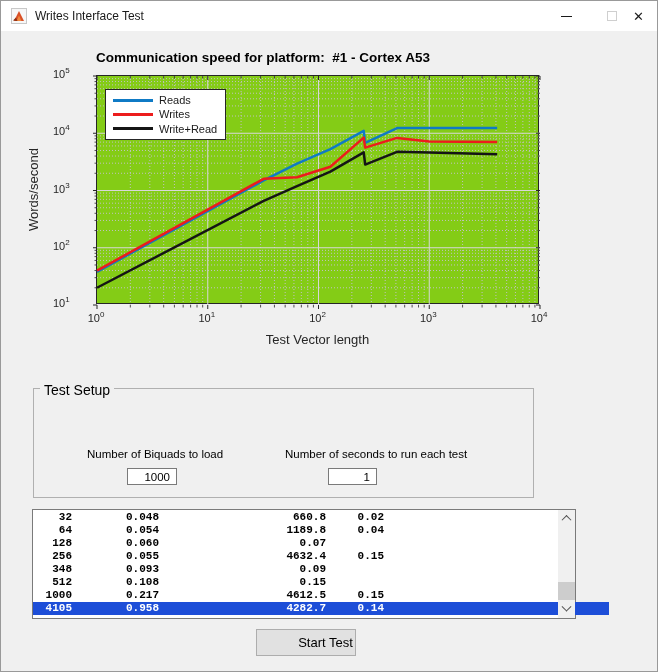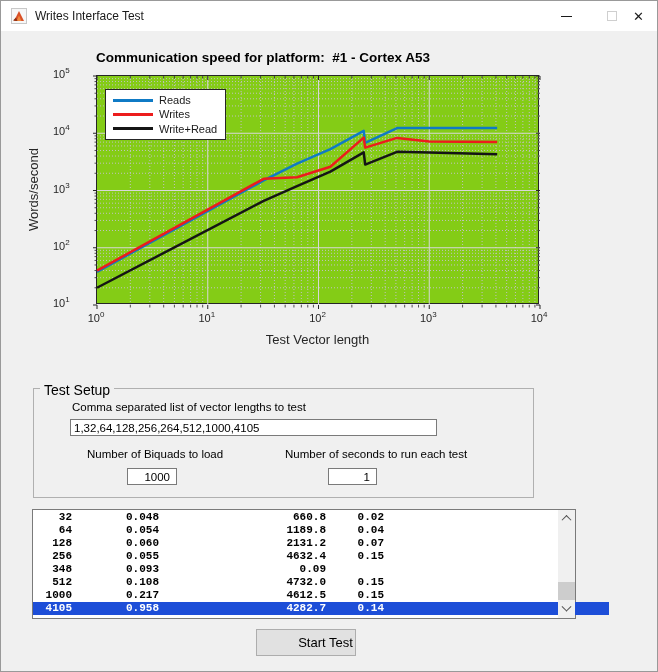--- a/index.html
+++ b/index.html
@@ -352,22 +352,20 @@
       <div class="ytick" style="top: 236.75px;"><span>10</span><sup>2</sup></div>
       <div class="ytick" style="top: 179.5px;"><span>10</span><sup>3</sup></div>
       <div class="ytick" style="top: 122.25px;"><span>10</span><sup>4</sup></div>
       <div class="ytick" style="top: 65px;"><span>10</span><sup>5</sup></div>
     </div>
   <div class="xlabel">Test Vector length</div>
   <div class="ylabel">Words/second</div>
 
   <div class="groupbox">
     <span class="groupbox-label">Test Setup</span>
-    <span class="ts-label lbl-vector">Comma separated list of vector lengths to test</span>
-    <input class="ts-input inp-vector" value="1,32,64,128,256,264,512,1000,4105" style="">
     <span class="ts-label lbl-biquads">Number of Biquads to load</span>
     <input class="ts-input inp-biquads" value="1000" style="">
     <span class="ts-label lbl-seconds">Number of seconds to run each test</span>
     <input class="ts-input inp-seconds" value="1" style="">
   </div>
 
   <div class="listbox">
     <div class="rows" id="rows">
         <div class="lb-row">
           <span>32</span>
@@ -377,38 +375,36 @@
         </div>
         <div class="lb-row">
           <span>64</span>
           <span>0.054</span>
           <span>1189.8</span>
           <span>0.04</span>
         </div>
         <div class="lb-row">
           <span>128</span>
           <span>0.060</span>
-          <span>2131.2</span>
           <span>0.07</span>
         </div>
         <div class="lb-row">
           <span>256</span>
           <span>0.055</span>
           <span>4632.4</span>
           <span>0.15</span>
         </div>
         <div class="lb-row">
           <span>348</span>
           <span>0.093</span>
           <span>0.09</span>
         </div>
         <div class="lb-row">
           <span>512</span>
           <span>0.108</span>
-          <span>4732.0</span>
           <span>0.15</span>
         </div>
         <div class="lb-row">
           <span>1000</span>
           <span>0.217</span>
           <span>4612.5</span>
           <span>0.15</span>
         </div>
         <div class="lb-row selected">
           <span>4105</span>

